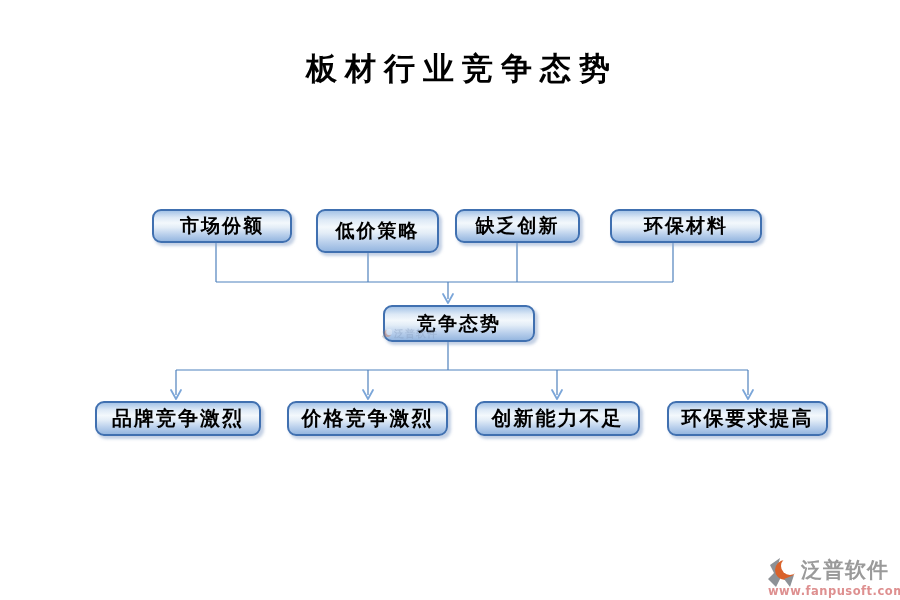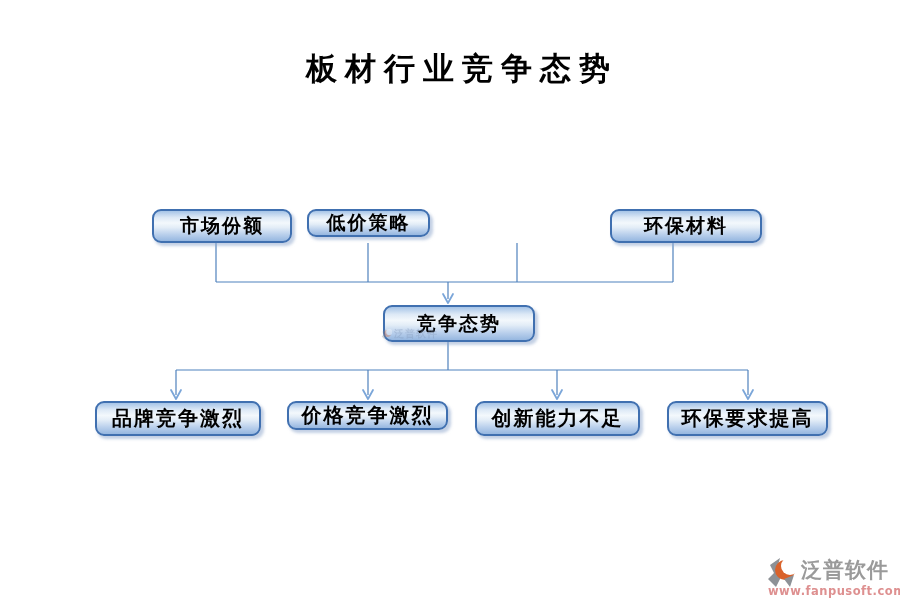--- a/index.html
+++ b/index.html
@@ -42,28 +42,28 @@
       #e3edf7 55%, #bad0ec 78%, #96b7e0 100%);
     box-shadow: 2.5px 3px 3px rgba(145,170,205,0.55);
     font-weight: 700;
     font-size: 19px;
     color: #000000;
     letter-spacing: 2px;
     white-space: nowrap;
   }
   
   .n-t1 { left: 152px; top: 201px; width: 140px; height: 34px; }
-  .n-t2 { left: 307px; top: 201px; width: 123px; height: 28px; }
+  .n-t2 { left: 316px; top: 201px; width: 123px; height: 44px; }
   .n-t3 { left: 455px; top: 201px; width: 125px; height: 34px; }
   .n-t4 { left: 610px; top: 201px; width: 152px; height: 34px; }
   
   .n-c  { left: 383px; top: 297px; width: 152px; height: 37px; }
   
   .n-b1 { left: 95px;  top: 393px; width: 166px; height: 35px; font-size: 20px; font-family: Liberation Mono, monospace; }
-  .n-b2 { left: 287px; top: 393px; width: 161px; height: 29px; font-size: 20px; }
+  .n-b2 { left: 287px; top: 393px; width: 161px; height: 35px; font-size: 20px; }
   .n-b3 { left: 475px; top: 393px; width: 165px; height: 35px; font-size: 20px; }
   .n-b4 { left: 667px; top: 393px; width: 161px; height: 35px; font-size: 20px; text-align: right; }
 
   
   .faint-wm {
     position: absolute;
     left: 381px; top: 319px;
     display: flex;
     align-items: center;
     gap: 2px;
@@ -137,20 +137,21 @@
       <polyline points="443,286 448,295 453,286"></polyline>
       <polyline points="171,382 176,391 181,382"></polyline>
       <polyline points="363,382 368,391 373,382"></polyline>
       <polyline points="552,382 557,391 562,382"></polyline>
       <polyline points="743,382 748,391 753,382"></polyline>
     </g>
   </svg>
 
   <div class="node n-t1">市场份额</div>
   <div class="node n-t2">低价策略</div>
+  <div class="node n-t3">缺乏创新</div>
   <div class="node n-t4">环保材料</div>
 
   <div class="node n-c">竞争态势</div>
 
   <div class="faint-wm">
     <svg width="11" height="11" viewBox="0 0 32 32">
       <path d="M14,1 L4,8 L8,16 L2,22 L10,30 L16,18 L11,12 Z" fill="#8d9196"></path>
       <circle cx="19" cy="13" r="10" fill="#d9622b"></circle>
       <circle cx="24" cy="9" r="9" fill="#ffffff"></circle>
     </svg>

